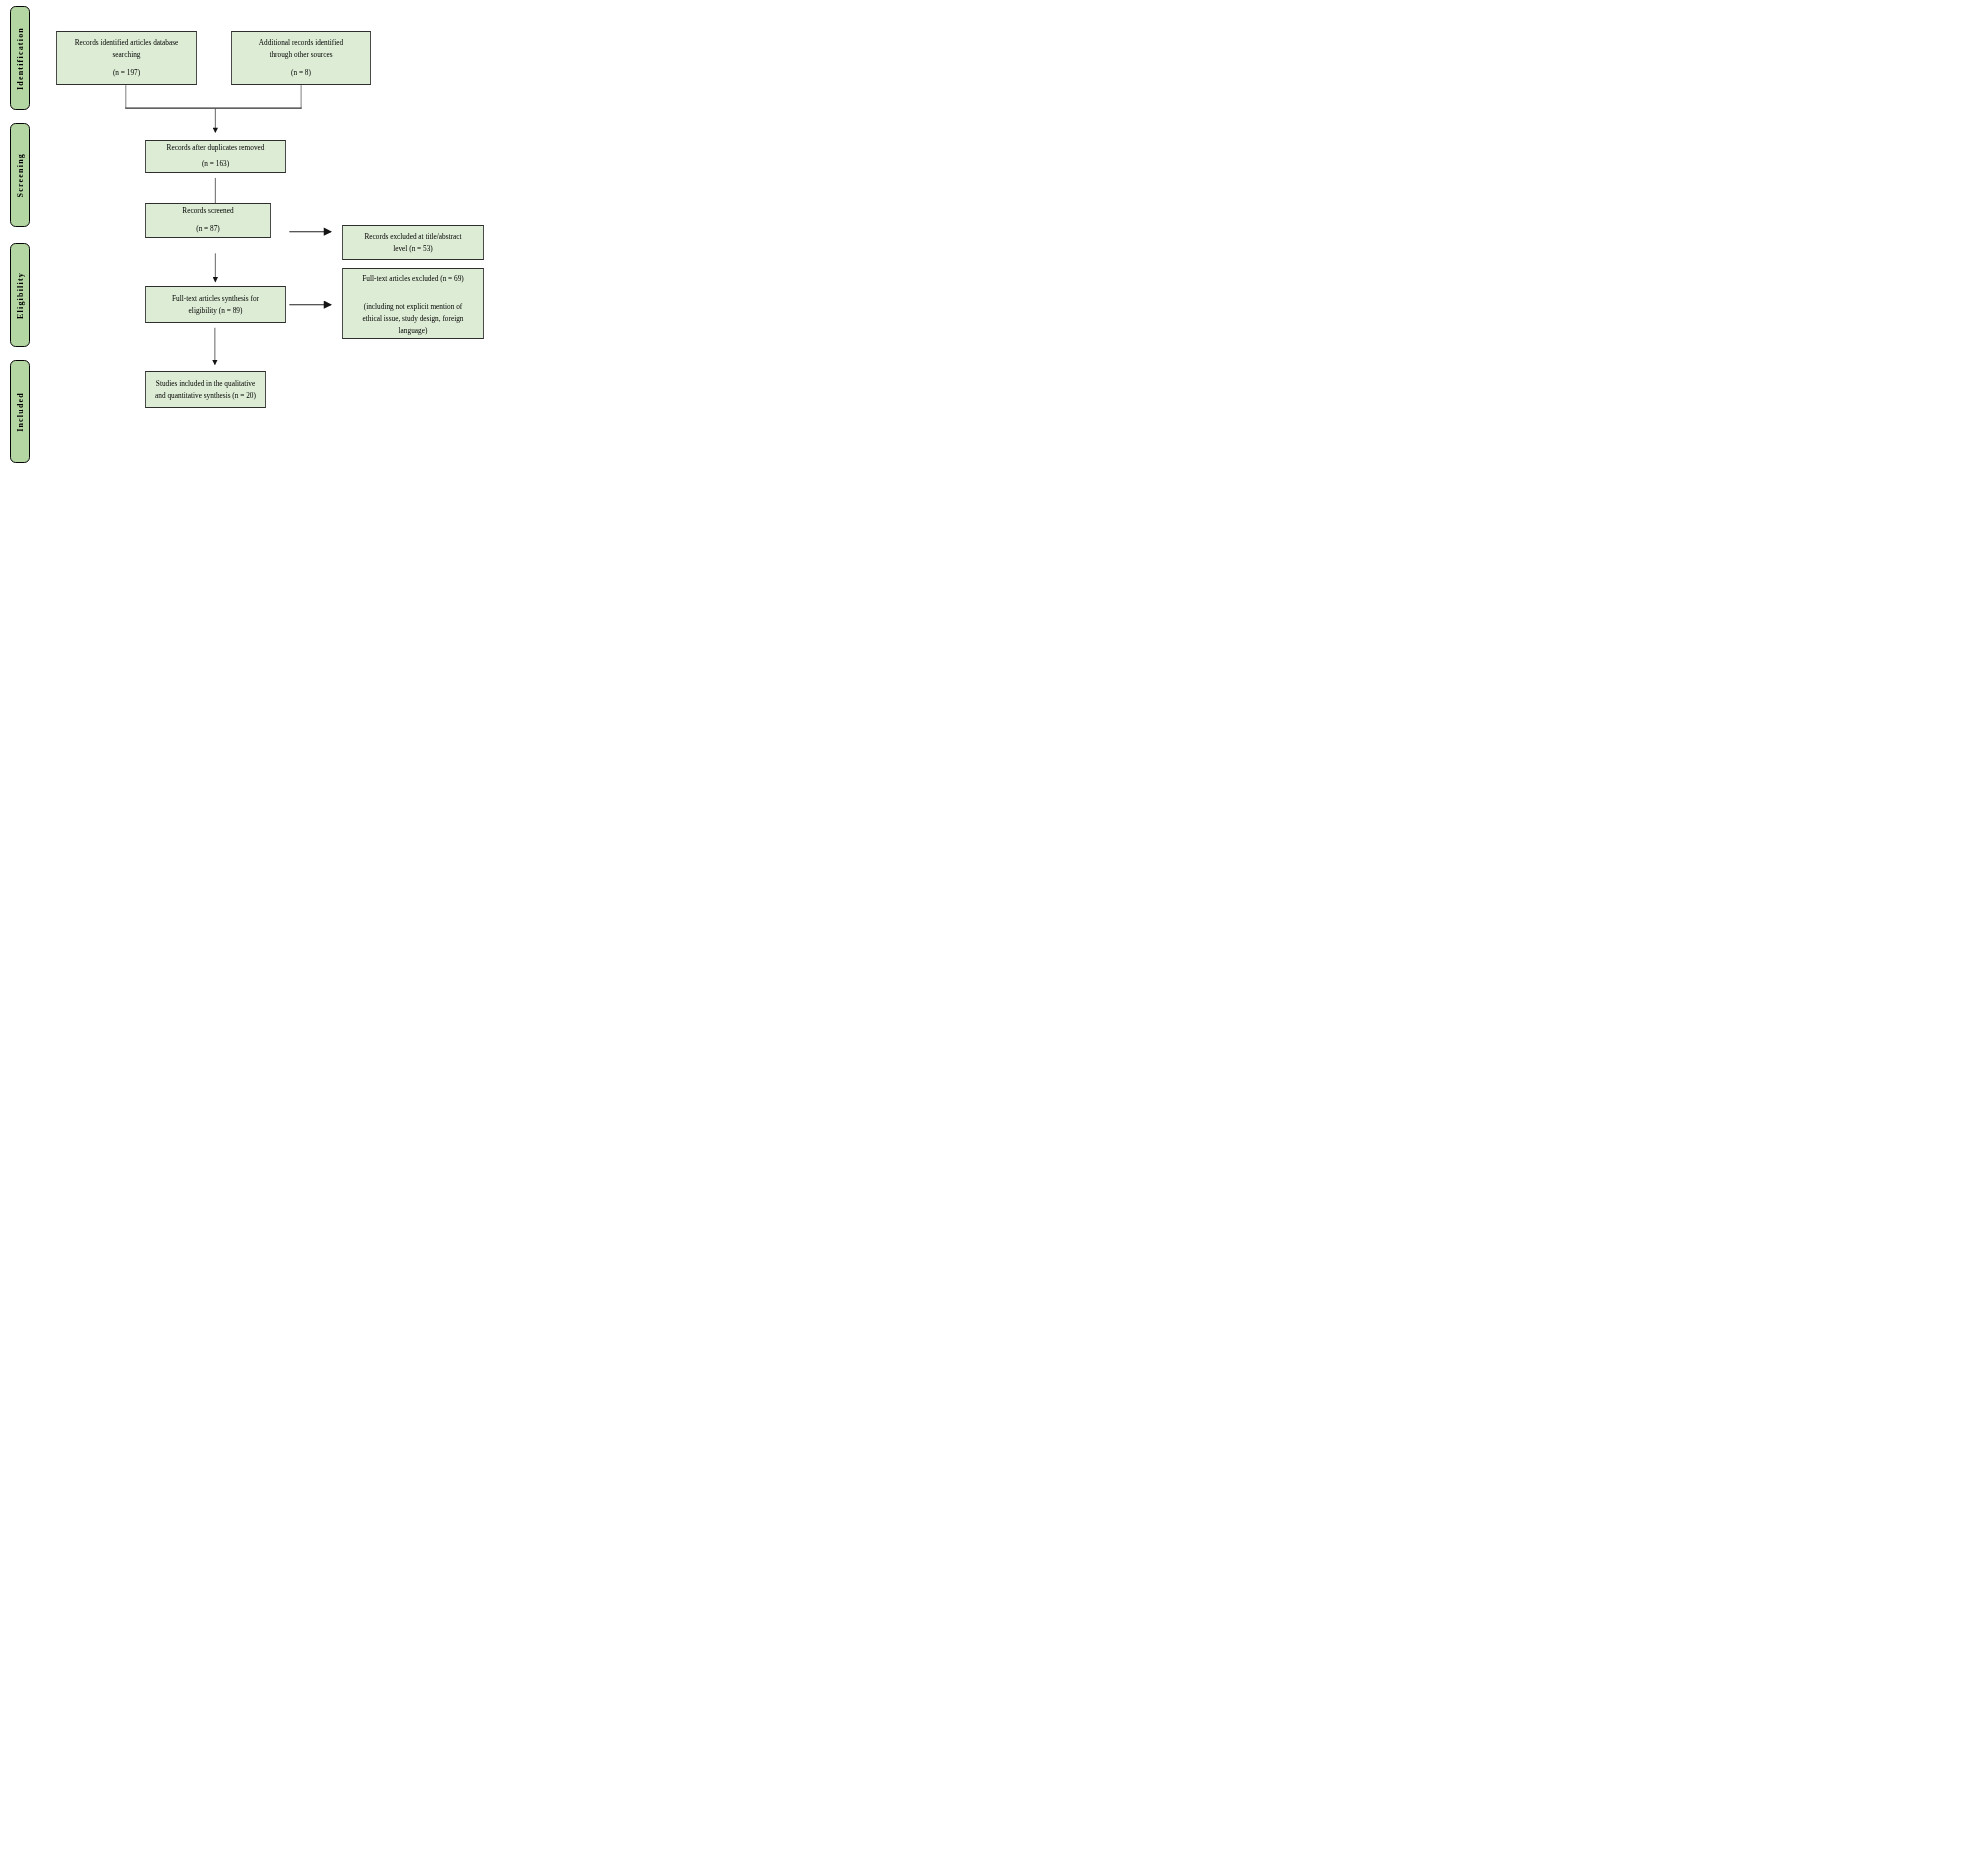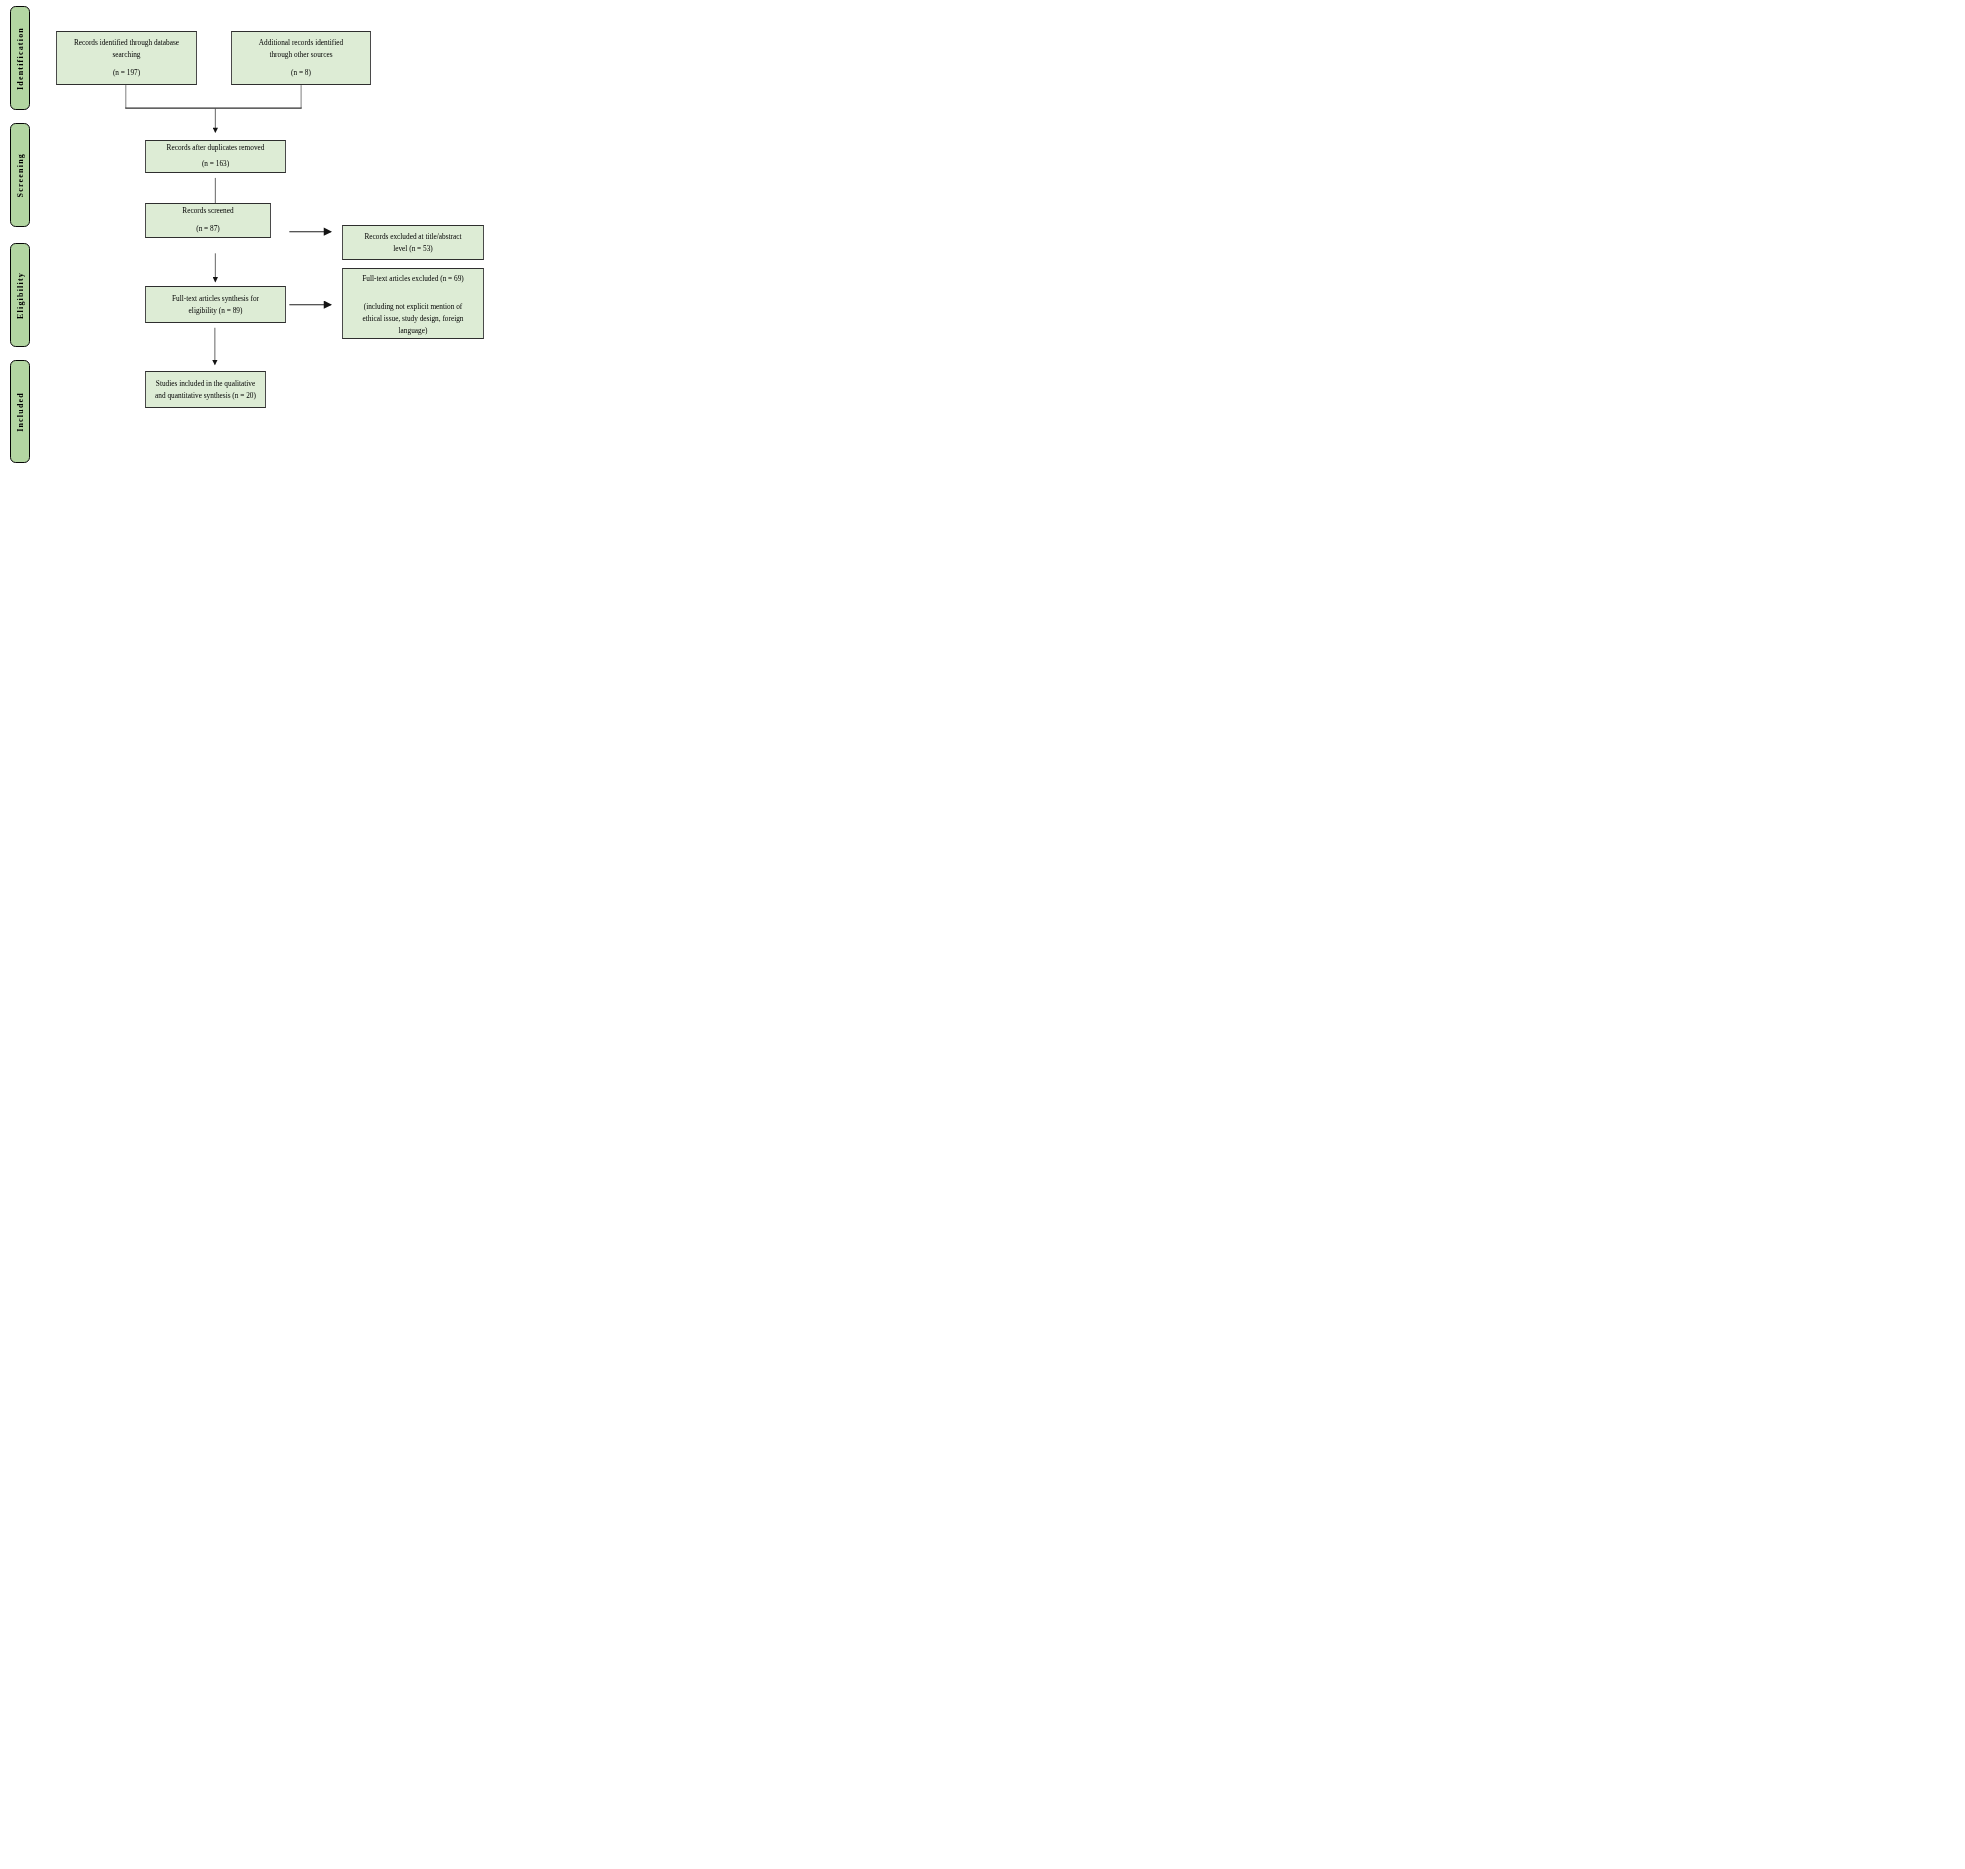--- a/index.html
+++ b/index.html
@@ -100,21 +100,21 @@
     <line x1="457" y1="230" x2="457" y2="280" stroke="#141414" stroke-width="1.4" marker-end="url(#ah)"></line>
     <line x1="457" y1="377" x2="457" y2="440" stroke="#141414" stroke-width="1.4" marker-end="url(#ah)"></line>
     <line x1="457" y1="537" x2="457" y2="597" stroke="#141414" stroke-width="1.4" marker-end="url(#ah)"></line>
     <line x1="456" y1="695" x2="456" y2="773" stroke="#141414" stroke-width="1.4" marker-end="url(#ah)"></line>
     <line x1="614" y1="491" x2="702" y2="491" stroke="#1f1f1f" stroke-width="2.2" marker-end="url(#ah)"></line>
     <line x1="614" y1="646" x2="702" y2="646" stroke="#1f1f1f" stroke-width="2.2" marker-end="url(#ah)"></line>
   </svg>
 
   <div class="box tall" style="left:56px;top:31px;width:141px;height:54px;">
     <div>
-      <span>Records identified through database</span>
+      <span>Records identified articles database</span>
       <span>searching</span>
     </div>
     <span>(n = 197)</span>
   </div>
 
   <div class="box tall" style="left:231px;top:31px;width:140px;height:54px;">
     <div>
       <span>Additional records identified</span>
       <span>through other sources</span>
     </div>

